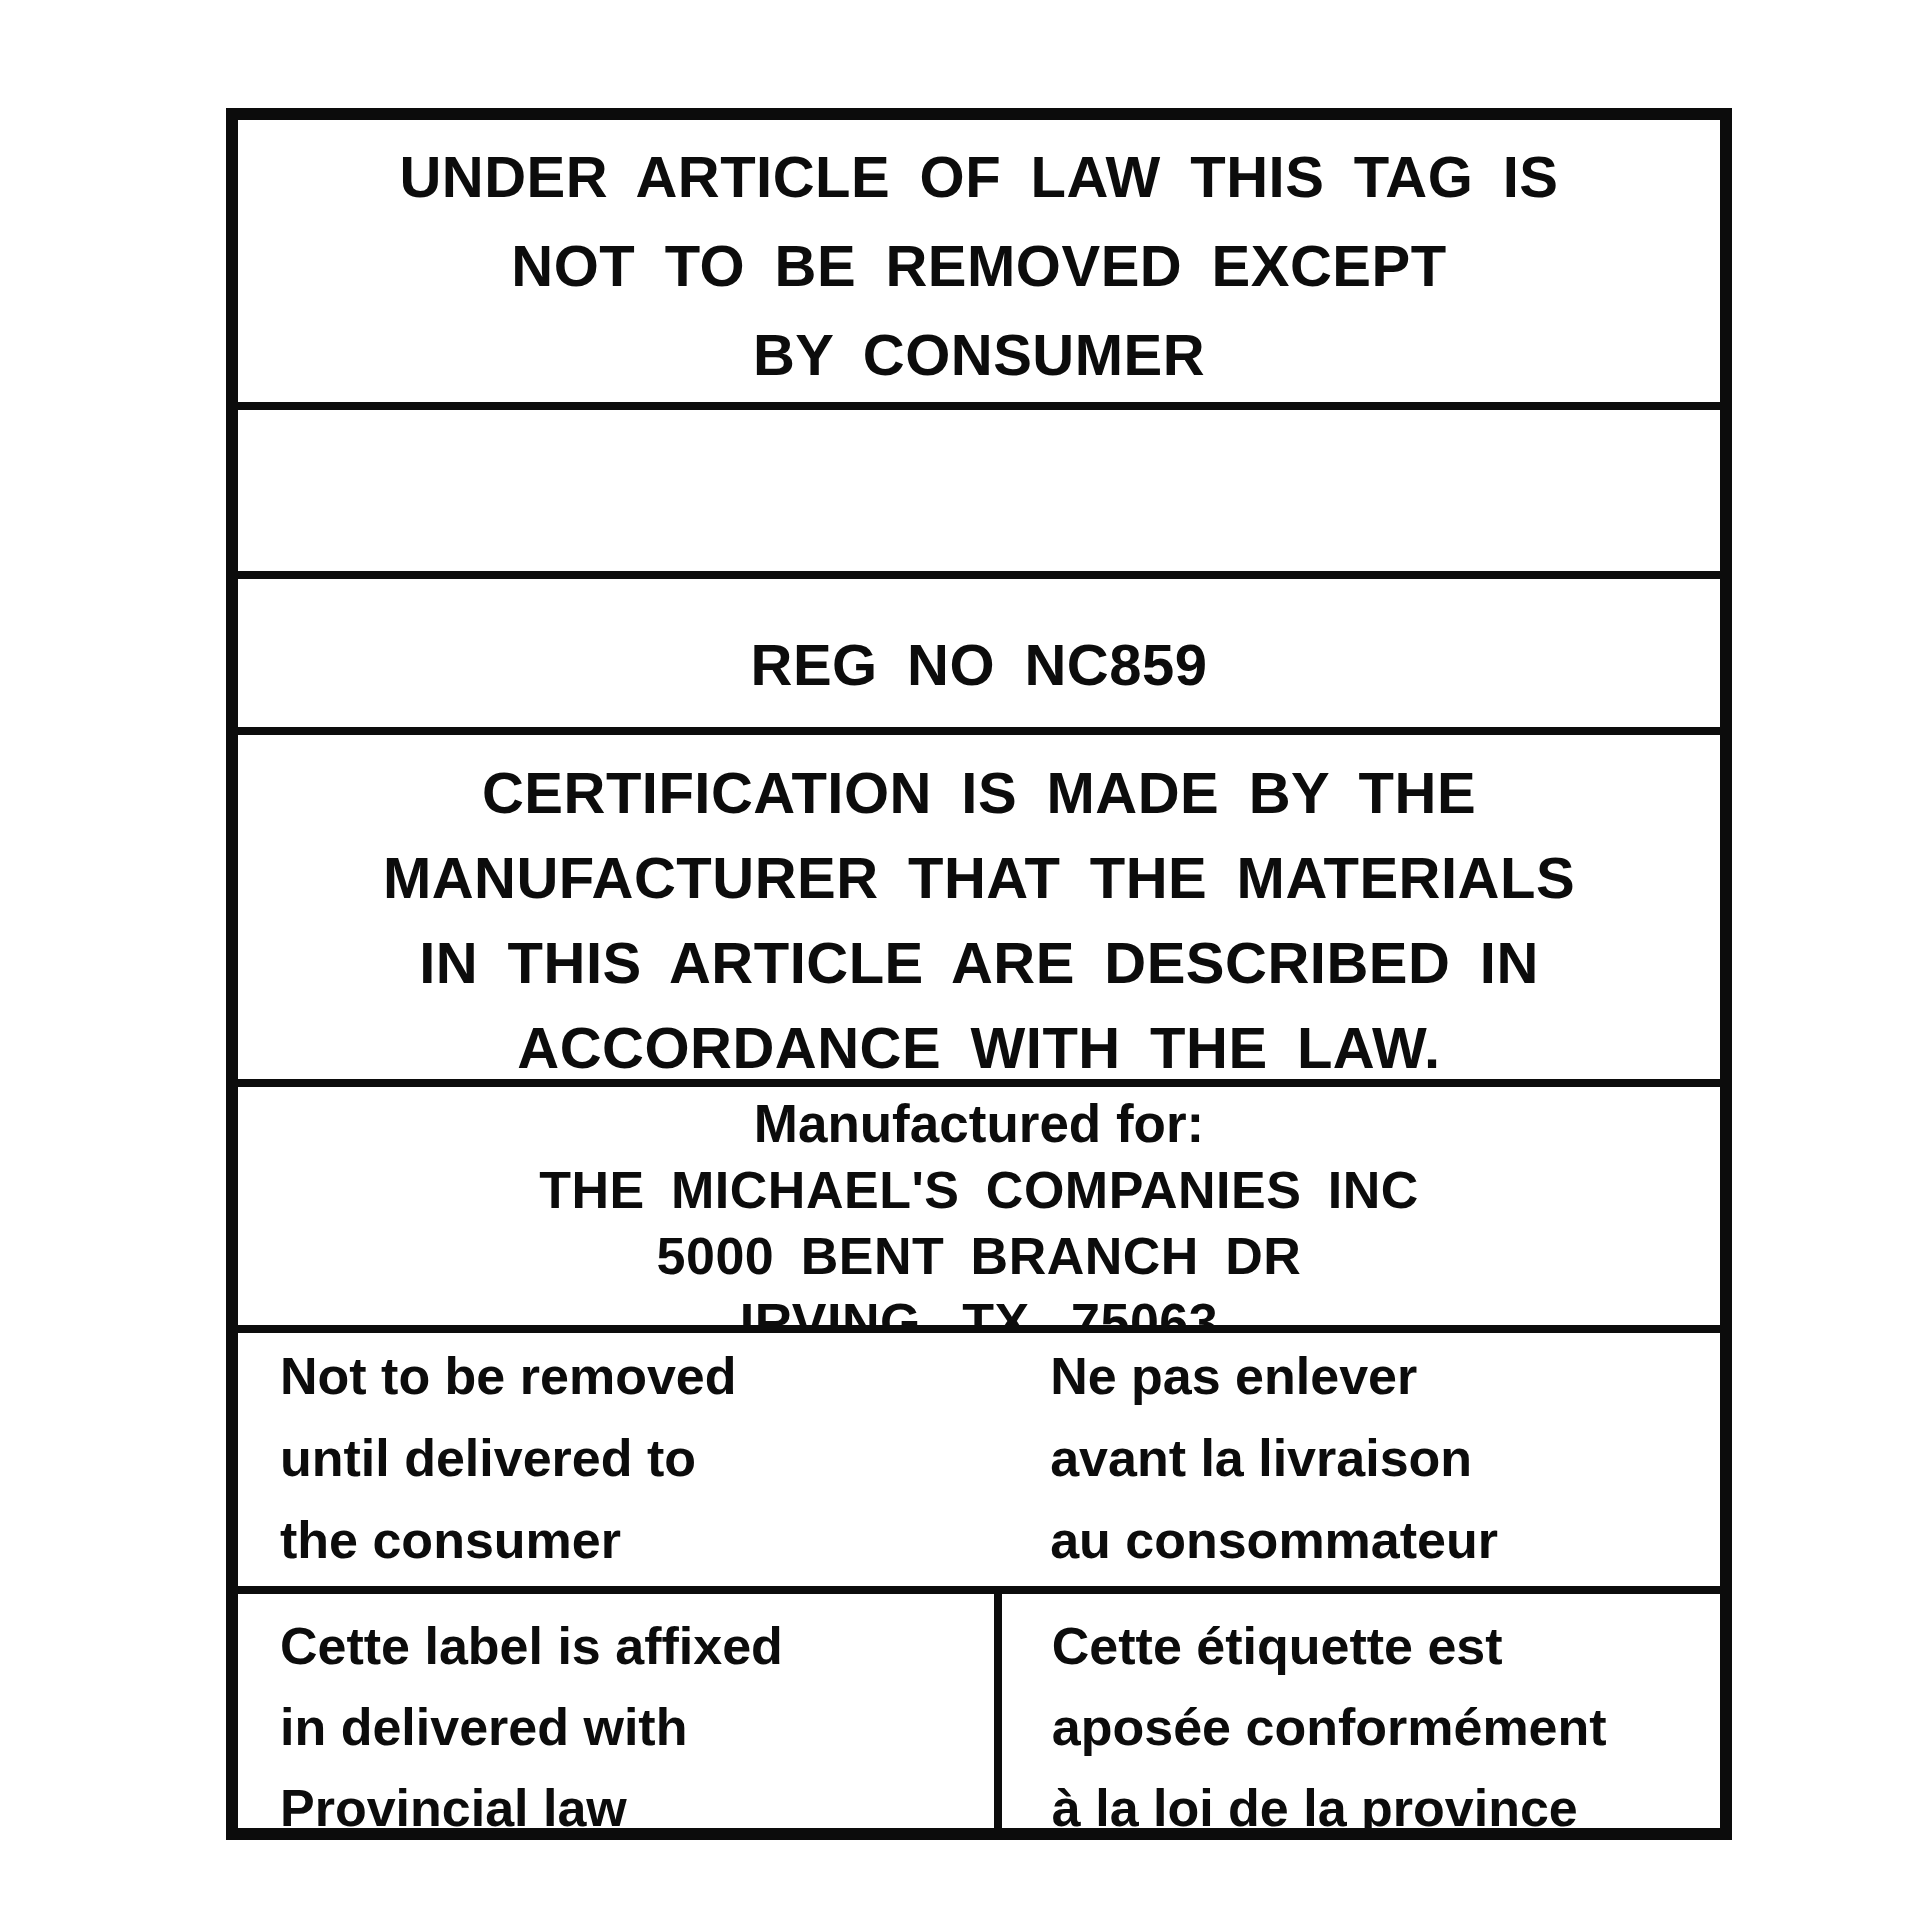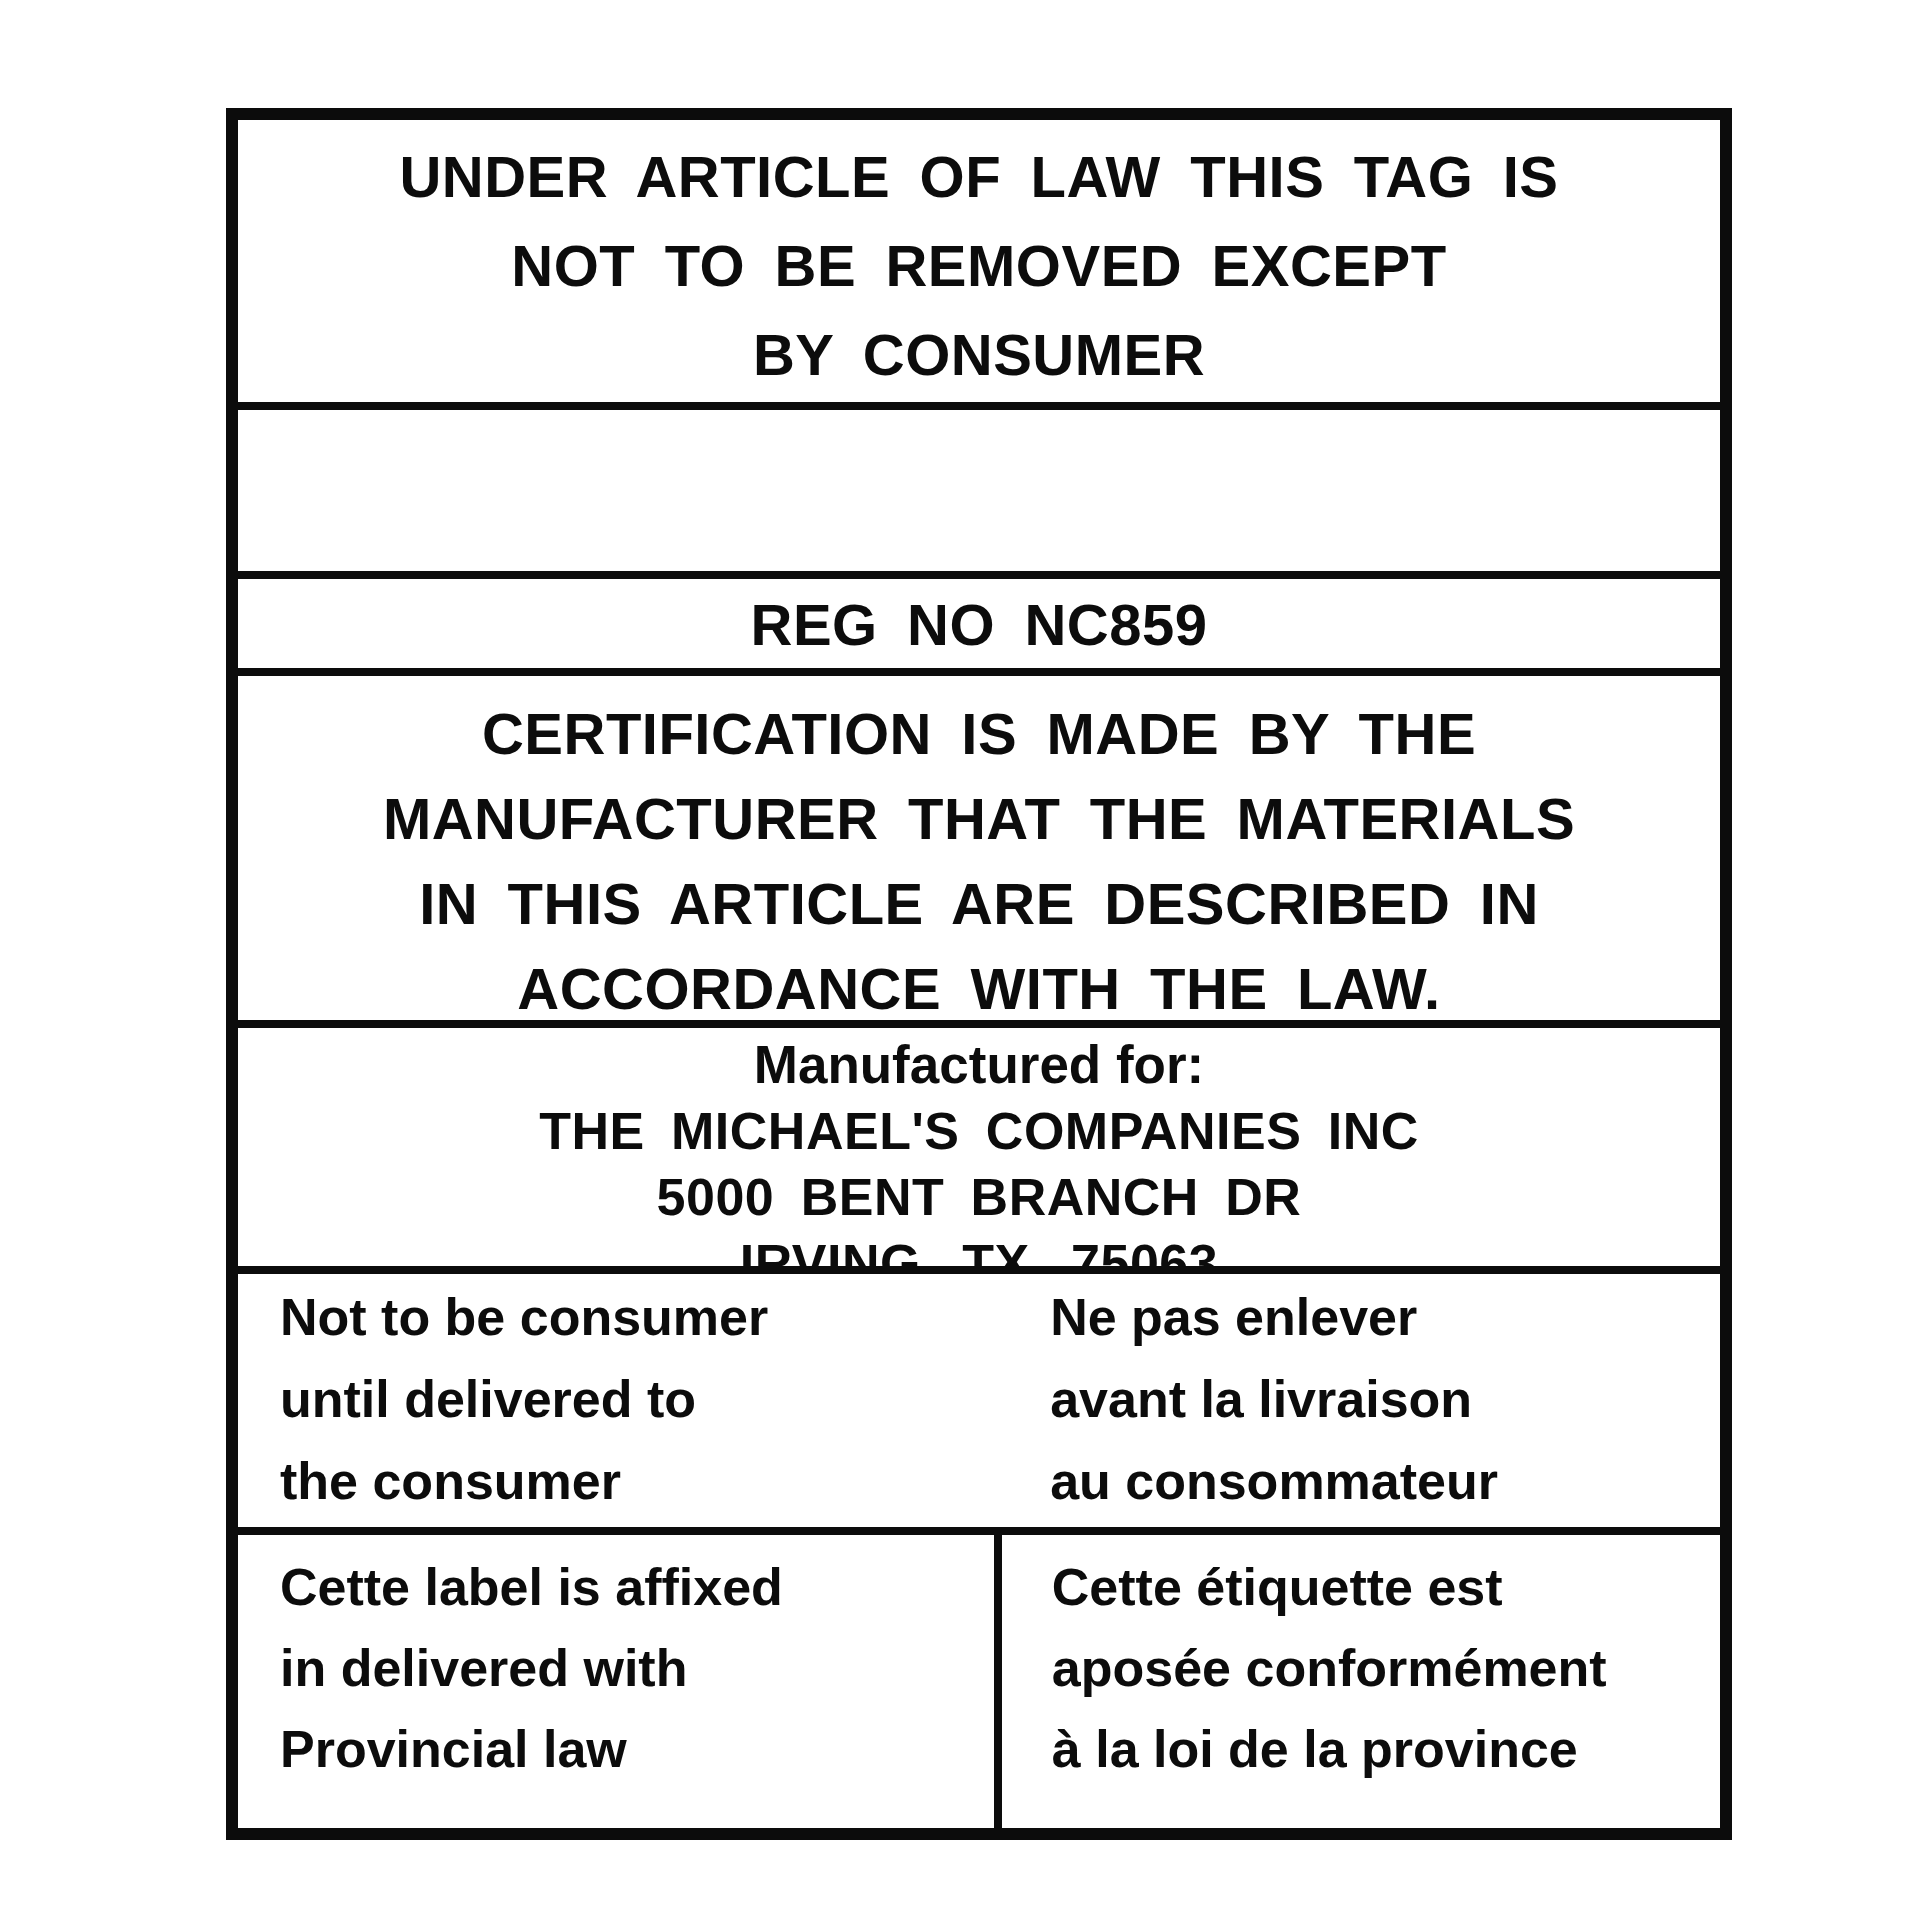--- a/index.html
+++ b/index.html
@@ -28,21 +28,21 @@
     flex-direction: column;
   }
   .row { border-bottom: 8.7px solid var(--ink, #0c0c0c); overflow: hidden; }
   .row:last-child { border-bottom: none; flex: 1; }
 
   .center { text-align: center; }
   .caps  { letter-spacing: 0.5px; word-spacing: 0.22em; }
 
   .s-penalty { height: 290px; padding-top: 11.6px; font-size: 58px; line-height: 89px; }
   .s-blank   { height: 169px; }
-  .s-regno   { height: 97px; font-size: 58px; line-height: 92px; }
+  .s-regno   { height: 116px; font-size: 58px; line-height: 92px; margin-top: 40px; }
   .s-cert    { height: 352px; padding-top: 15px; font-size: 58px; line-height: 85px; }
   .s-mfg     { height: 246px; padding-top: 3.9px; font-size: 52px; line-height: 66px; }
   .s-mfg .mfg-heading { font-size: 53px; }
   .s-removal {
     height: 261px; padding-top: 1.9px;
     display: grid; grid-template-columns: 54.8% 1fr;
     font-size: 52px; line-height: 82px;
   }
   .s-removal .col-en { padding-left: 42px; }
   .s-compliance {
@@ -83,21 +83,21 @@
 
     <div class="row s-mfg center">
       <div class="line mfg-heading">Manufactured for:</div>
       <div class="line caps">THE MICHAEL'S COMPANIES INC</div>
       <div class="line caps">5000 BENT BRANCH DR</div>
       <div class="line caps">IRVING, TX, 75063</div>
     </div>
 
     <div class="row s-removal">
       <div class="col-en">
-        <div class="line">Not to be consumer</div>
+        <div class="line">Not to be removed</div>
         <div class="line">until delivered to</div>
         <div class="line">the consumer</div>
       </div>
       <div class="col-fr">
         <div class="line">Ne pas enlever</div>
         <div class="line">avant la livraison</div>
         <div class="line">au consommateur</div>
       </div>
     </div>
 

